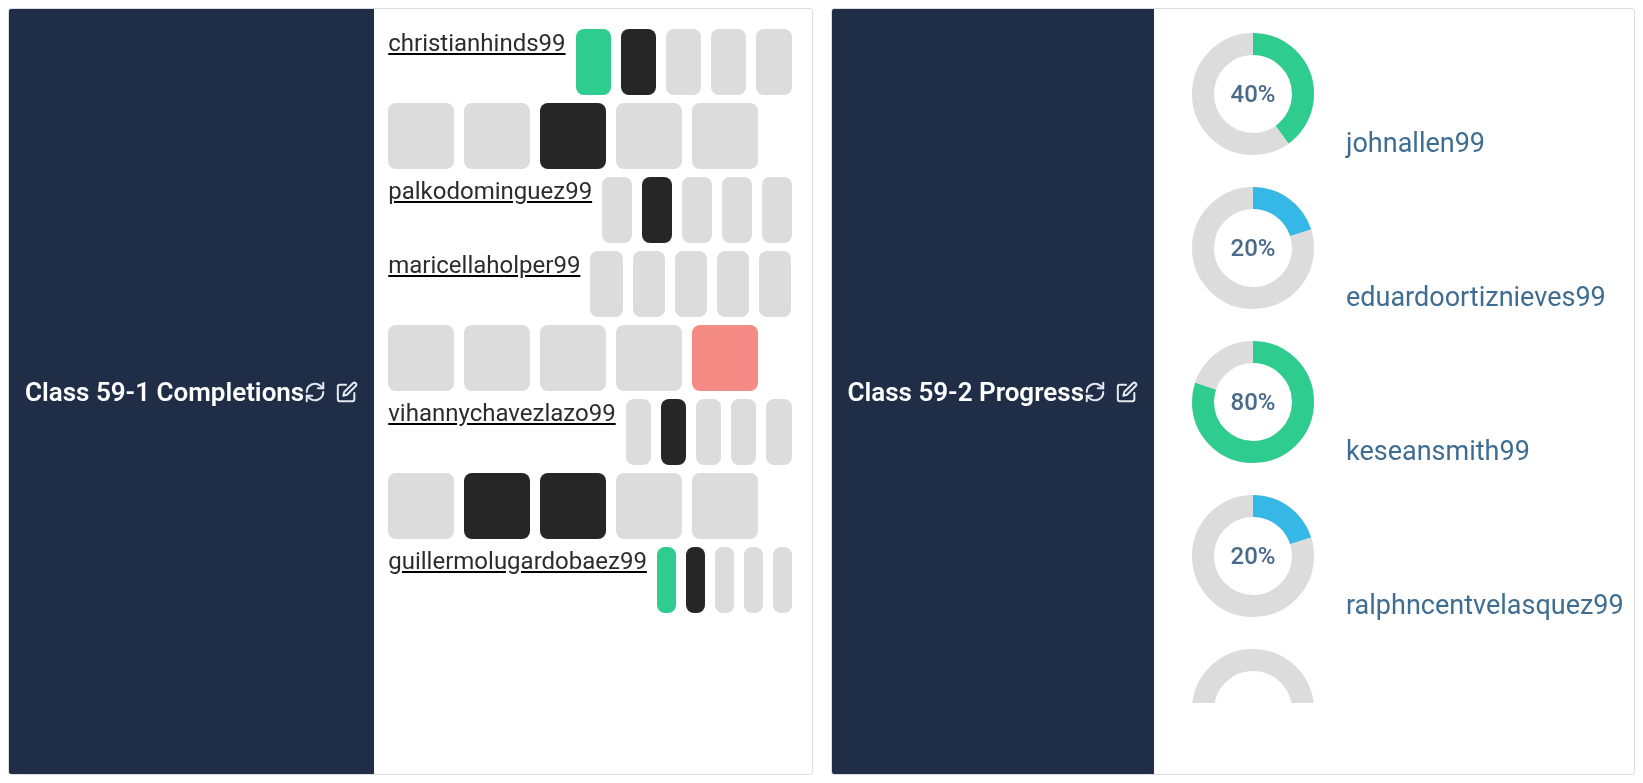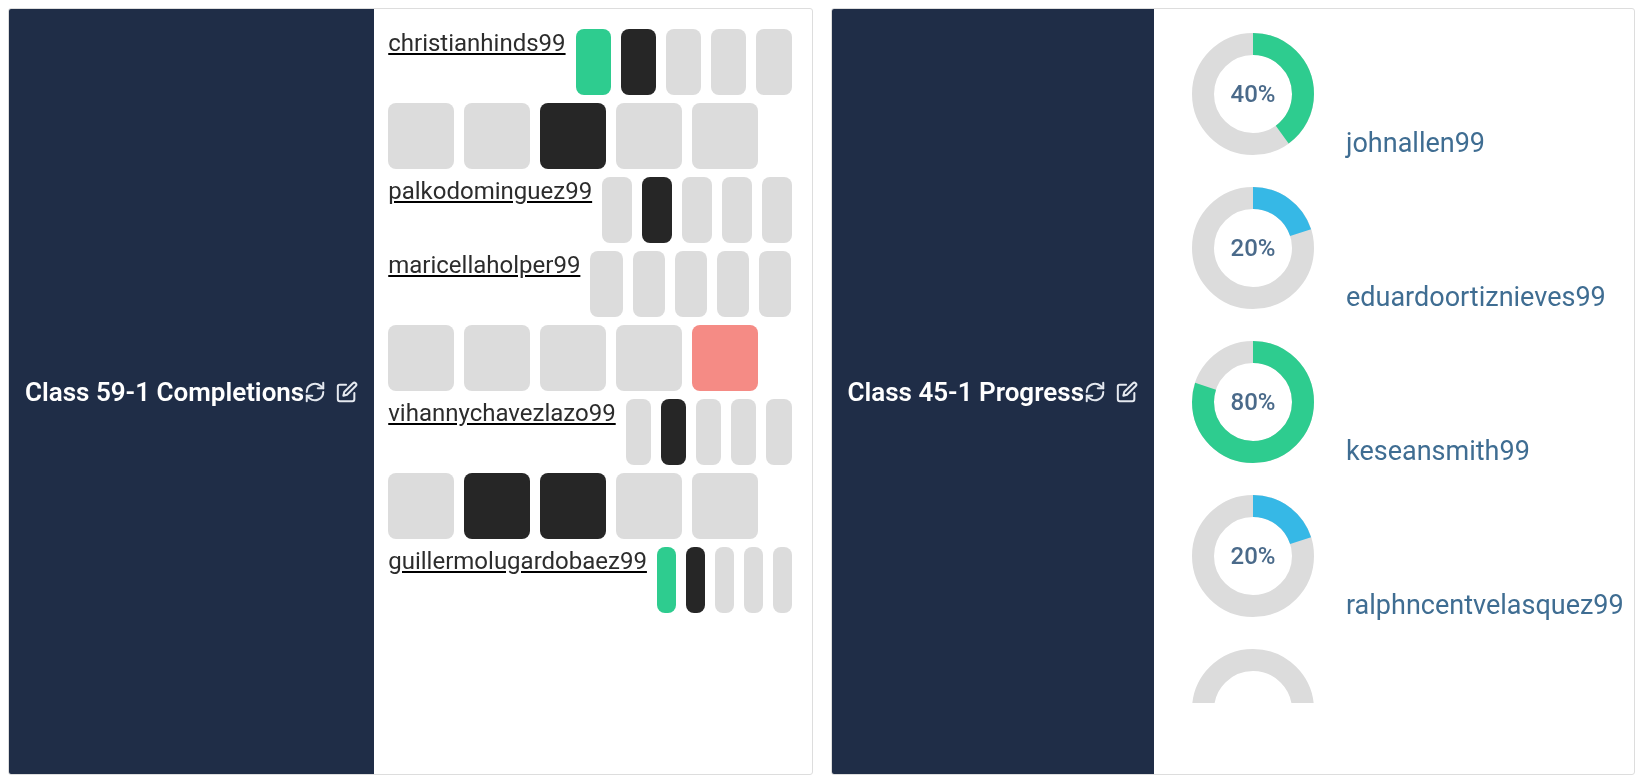--- a/index.html
+++ b/index.html
@@ -181,21 +181,21 @@
         <div class="cell black"></div>
         <div class="cell grey"></div>
         <div class="cell grey"></div>
         <div class="cell grey"></div>
       </div>
     </div>
 </div>
 
 <div class="panel">
   <div class="panel-header">
-    <span>Class 45-1 Progress</span>
+    <span>Class 59-2 Progress</span>
     <div class="icons">
       <span class="icon-btn">
         <svg viewBox="0 0 24 24" fill="none" stroke="currentColor" stroke-width="2.2" stroke-linecap="round" stroke-linejoin="round">
           <path d="M21 2v6h-6"></path>
             <path d="M3 12a9 9 0 0 1 15-6.7L21 8"></path>
           <path d="M3 22v-6h6"></path>
             <path d="M21 12a9 9 0 0 1-15 6.7L3 16"></path>
         </svg>
       </span>
       <span class="icon-btn">

